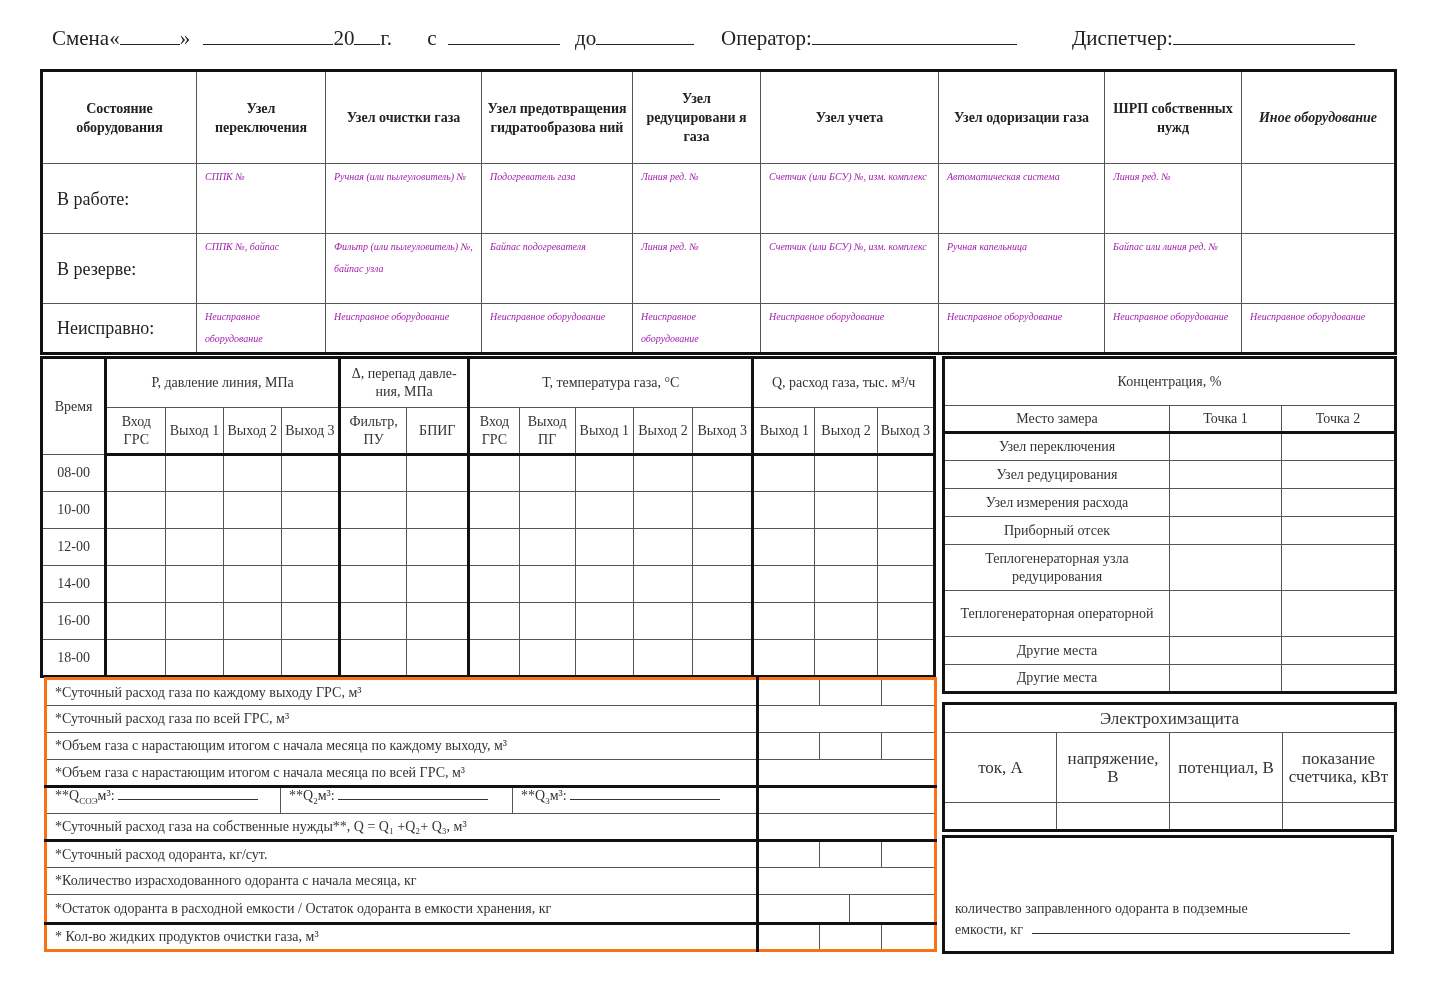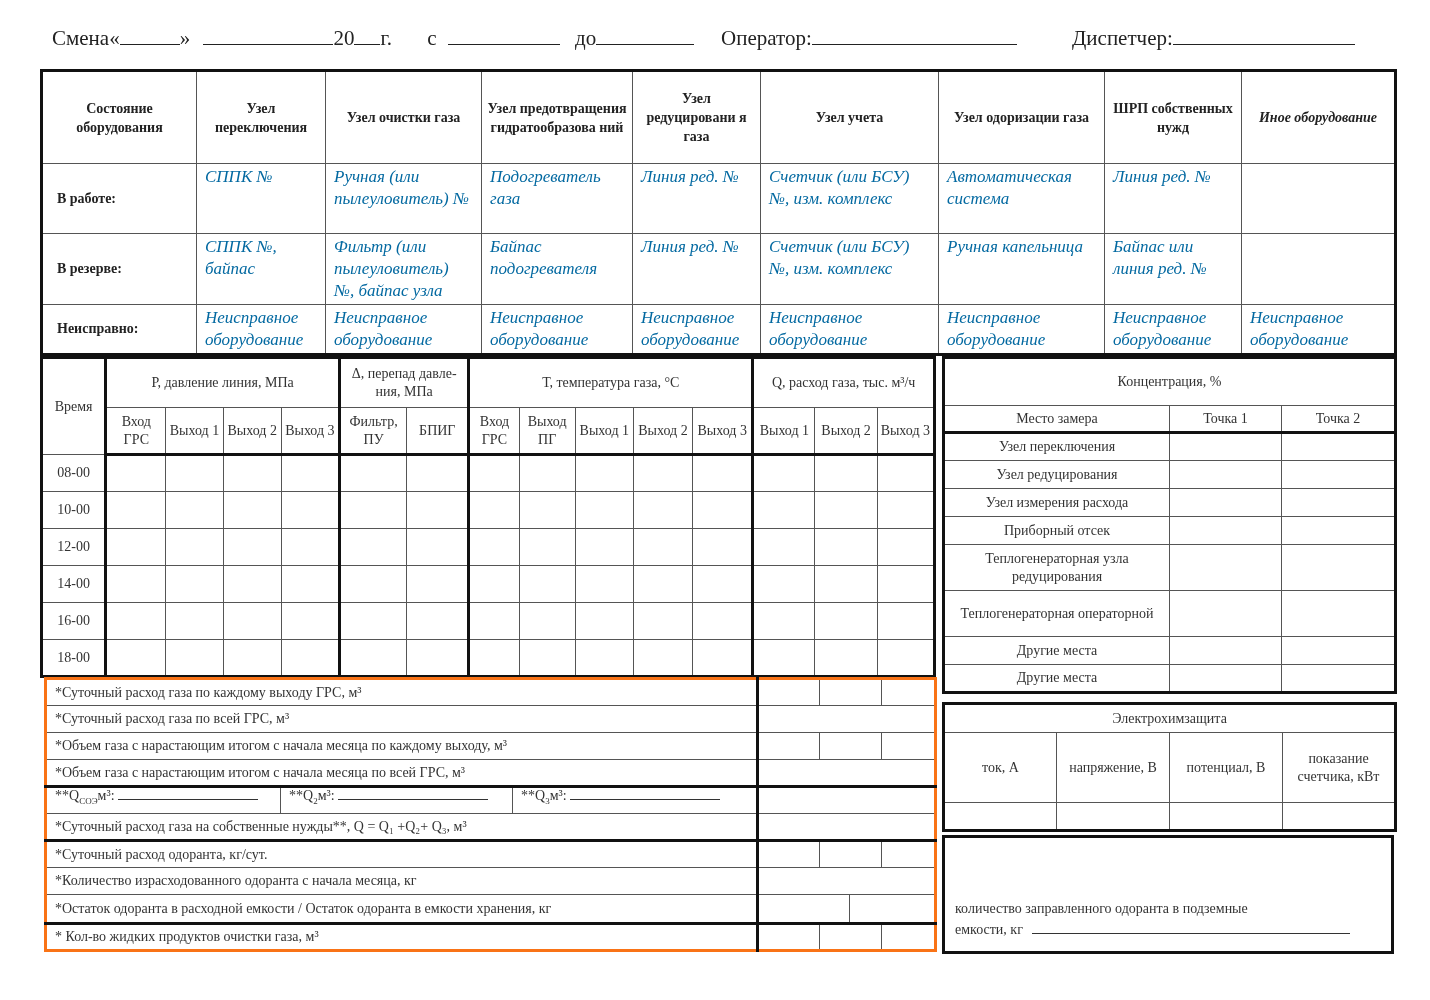--- a/index.html
+++ b/index.html
@@ -7,41 +7,41 @@
          font-family:"Liberation Serif", "DejaVu Serif", serif; color:#222; }
   .abs { position:absolute; box-sizing:border-box; }
   .hdr { top:26px; font-size:21px; font-weight:normal; color:#222; white-space:nowrap; }
   .uline { display:inline-block; border-bottom:1.6px solid #222; height:18px; vertical-align:baseline; }
   table { border-collapse:collapse; }
   td, th { border:1.5px solid #555; padding:0 3px; box-sizing:border-box; }
   
   #t1 { position:absolute; left:40px; top:69px; width:1354px; border:3px solid #111; table-layout:fixed; }
   #t1 th { font-size:14px; font-weight:bold; text-align:center; line-height:19px; height:93px; }
   #t1 th.it { font-style:italic; }
-  #t1 td { font-size:17px; font-style:italic; vertical-align:top; line-height:22px; color:#0369a1; padding:2px 8px; }
-  #t1 td.rl { font-style:normal; font-weight:bold; vertical-align:middle; font-size:14px; color:#222; padding-left:14px; }
+  #t1 td { font-size:10px; font-style:italic; vertical-align:top; line-height:22px; color:#a21caf; padding:2px 8px; }
+  #t1 td.rl { font-style:normal; font-weight:normal; vertical-align:middle; font-size:18px; color:#222; padding-left:14px; }
   
   #t2 { position:absolute; left:40px; top:356px; width:896px; border:3px solid #111; table-layout:fixed; }
   #t2 th { font-size:14px; font-weight:normal; text-align:center; line-height:18px; color:#333; padding:0 1px; }
   #t2 td { height:37px; font-size:14px; color:#333; text-align:center; }
   #t2 .tk { border-left:3px solid #111; }
   #t2 .tkb { border-bottom:3px solid #111; }
   
   #t3 { position:absolute; left:44px; top:677px; width:870px; border:3px solid #f97316; table-layout:fixed; }
   #t3 td { font-size:14px; color:#333; height:27px; padding:0 8px; white-space:nowrap; }
   #t3 td.blank { padding:0; }
   #t3 .tk { border-left:3px solid #111; }
   #t3 tr.tkt td { border-top:3px solid #111;font-family:Liberation Serif, serif; }
   sup, sub { font-size:9px; }
   
   #t4 { position:absolute; left:942px; top:356px; width:452px; border:3px solid #111; table-layout:fixed; }
   #t4 th { font-size:14px; font-weight:normal; color:#333; text-align:center; }
   #t4 td { font-size:14px; color:#333; text-align:center; line-height:18px; }
   #t5 { position:absolute; left:942px; top:702px; width:452px; border:3px solid #111; table-layout:fixed; }
-  #t5 th { font-size:14px; font-weight:normal; color:#333; text-align:center; line-height:18px; }
+  #t5 th { font-size:17px; font-weight:normal; color:#333; text-align:center; line-height:18px; }
   #t5 td { height:28px; }
   #t6 { position:absolute; left:942px; top:835px; width:452px; height:119px; border:3px solid #111; box-sizing:border-box; }
   .fill { display:inline-block; border-bottom:1.4px solid #333; vertical-align:baseline; }
 </style>
 </head>
 <body>
 
 <div class="abs hdr" style="left:52px;">
   <span>Смена«</span><span class="uline" style="width:60px;"></span><span>»</span>
   <span class="uline" style="width:130px;margin-left:8px;"></span><span>20</span><span class="uline" style="width:26px;"></span><span>г.</span>

